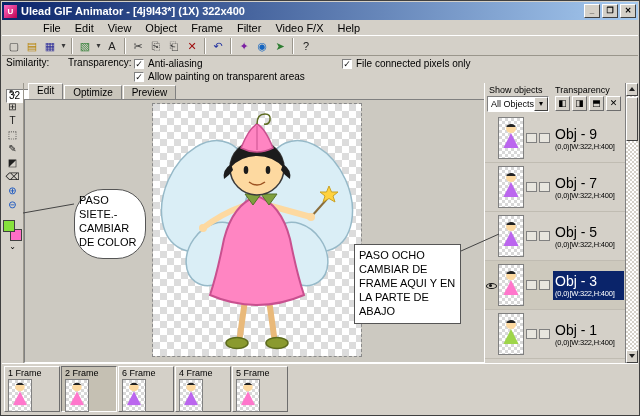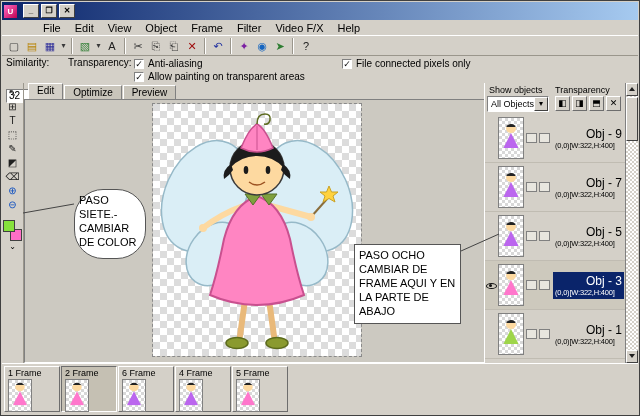--- a/index.html
+++ b/index.html
@@ -104,21 +104,21 @@
   .eye { width:11px; height:11px; position:relative; visibility:hidden; flex:0 0 11px; }
   .obj-row.selected .eye { visibility:visible; }
   .eye::before { content:""; position:absolute; left:0; top:3px; width:9px; height:4px;
     border:1px solid #111; border-radius:50%; }
   .eye::after { content:""; position:absolute; left:3px; top:4px; width:3px; height:3px; background:#111; border-radius:50%; }
   .obj-thumb { width:26px; height:42px; border:1px solid #808080; display:flex; align-items:center;
     justify-content:center; margin-left:1px; flex:0 0 26px; }
   .tbox { width:11px; height:10px; background:#e8e6df; border:1px solid #808080; margin-left:2px; flex:0 0 11px; }
   .obj-text { margin-left:3px; flex:1; display:flex; flex-direction:column; padding:2px; }
   .obj-row.selected .obj-text { background:#0a246a; color:#fff; }
-  .obj-label { font-size:12px;text-align:right; }
+  .obj-label { font-size:14px; }
   .obj-info { font-size:7.5px; white-space:nowrap; letter-spacing:-0.2px; }
 
   .mini-fairy { position:relative; width:20px; height:30px; display:inline-block; }
   .mini-fairy::before { content:""; position:absolute; left:5px; top:1px; width:10px; height:9px;
     border-radius:50%; background:linear-gradient(#222 32%, #fdd9a0 32%); }
   .mini-fairy::after { content:""; position:absolute; left:1px; top:10px; width:18px; height:15px;
     background:var(--dress,#ff77cc); clip-path:polygon(50% 0,92% 100%,8% 100%); }
 
   
   .scrollbar { position:absolute; right:0; top:0; bottom:0; width:13px;
@@ -150,20 +150,21 @@
   #callout1 { left:73px; top:188px; width:72px; height:70px;border-radius:29px; }
   #callout2 { left:353px; top:243px; width:107px; height:80px; }
 </style>
 </head>
 <body>
 
 <div id="app">
 
   <div class="titlebar">
     <span class="app-icon">U</span>
+    <span class="title-text">Ulead GIF Animator - [4j9I43*] (1X) 322x400</span>
     <span class="win-btn">_</span>
     <span class="win-btn">❐</span>
     <span class="win-btn">✕</span>
   </div>
 
   <div class="menubar">
     <span class="menu-item">File</span>
     <span class="menu-item">Edit</span>
     <span class="menu-item">View</span>
     <span class="menu-item">Object</span>

